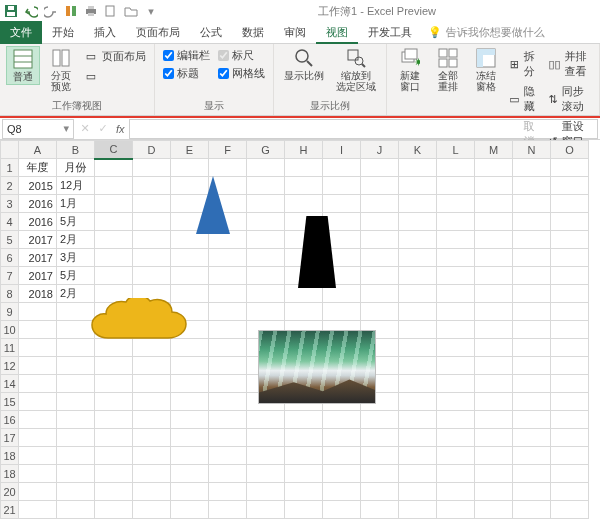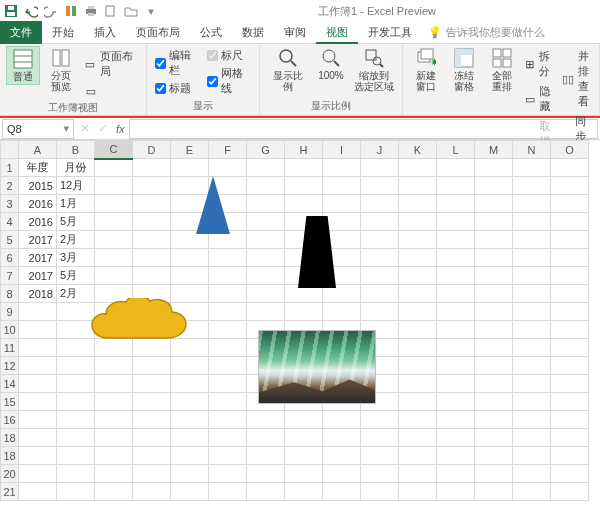--- a/index.html
+++ b/index.html
@@ -186,29 +186,20 @@
             <svg width="20" height="20">
               <circle cx="8" cy="8" r="6" fill="none" stroke="#555" stroke-width="1.5"></circle>
               <line x1="13" y1="13" x2="18" y2="18" stroke="#555" stroke-width="2"></line>
             </svg>
           </div>
         <div class="txt">显示比例</div>
       </div>
       <div class="bigbtn">
         <div class="ico">
             <svg width="20" height="20">
-              <circle cx="8" cy="8" r="6" fill="none" stroke="#555"></circle>
-              <line x1="13" y1="13" x2="18" y2="18" stroke="#555" stroke-width="2"></line>
-            </svg>
-          </div>
-        <div class="txt">100%</div>
-      </div>
-      <div class="bigbtn">
-        <div class="ico">
-            <svg width="20" height="20">
               <rect x="2" y="2" width="10" height="10" fill="none" stroke="#555"></rect>
               <circle cx="13" cy="13" r="4" fill="none" stroke="#555"></circle>
               <line x1="16" y1="16" x2="19" y2="19" stroke="#555" stroke-width="2"></line>
             </svg>
           </div>
         <div class="txt" style="white-space:pre;">缩放到
 选定区域</div>
       </div>
     </div>
     <div class="label">显示比例</div>
@@ -222,37 +213,37 @@
               <rect x="2" y="4" width="12" height="10" fill="#fff" stroke="#888"></rect>
               <rect x="5" y="1" width="12" height="10" fill="#fff" stroke="#888"></rect>
               <text x="14" y="18" font-size="10" fill="#2a8a2a">✷</text>
             </svg>
           </div>
         <div class="txt">新建窗口</div>
       </div>
       <div class="bigbtn">
         <div class="ico">
             <svg width="20" height="20">
-              <rect x="1" y="1" width="18" height="18" fill="#fff" stroke="#888"></rect>
-              <rect x="1" y="1" width="18" height="6" fill="#cfe7f5"></rect>
-              <rect x="1" y="1" width="6" height="18" fill="#cfe7f5"></rect>
-            </svg>
-          </div>
-        <div class="txt">冻结窗格</div>
-      </div>
-      <div class="bigbtn">
-        <div class="ico">
-            <svg width="20" height="20">
               <rect x="1" y="1" width="8" height="8" fill="#fff" stroke="#888"></rect>
               <rect x="11" y="1" width="8" height="8" fill="#fff" stroke="#888"></rect>
               <rect x="1" y="11" width="8" height="8" fill="#fff" stroke="#888"></rect>
               <rect x="11" y="11" width="8" height="8" fill="#fff" stroke="#888"></rect>
             </svg>
           </div>
         <div class="txt">全部重排</div>
+      </div>
+      <div class="bigbtn">
+        <div class="ico">
+            <svg width="20" height="20">
+              <rect x="1" y="1" width="18" height="18" fill="#fff" stroke="#888"></rect>
+              <rect x="1" y="1" width="18" height="6" fill="#cfe7f5"></rect>
+              <rect x="1" y="1" width="6" height="18" fill="#cfe7f5"></rect>
+            </svg>
+          </div>
+        <div class="txt">冻结窗格</div>
       </div>
       <div class="chkcol">
         <div class="smrow">
             <span class="sico">⊞</span>
             <span>拆分</span>
           </div>
         <div class="smrow">
             <span class="sico">▭</span>
             <span>隐藏</span>
           </div>
@@ -578,20 +569,38 @@
           <td style="text-align:right;padding:0 3px;"></td>
           <td style="text-align:right;padding:0 3px;"></td>
           <td style="text-align:right;padding:0 3px;"></td>
           <td style="text-align:right;padding:0 3px;"></td>
           <td style="text-align:right;padding:0 3px;"></td>
           <td style="text-align:right;padding:0 3px;"></td>
           <td style="text-align:right;padding:0 3px;"></td>
           <td style="text-align:right;padding:0 3px;"></td>
         </tr>
         <tr>
+          <th style="width:18px">17</th>
+          <td style="text-align:right;padding:0 3px;"></td>
+          <td style="text-align:right;padding:0 3px;"></td>
+          <td style="text-align:right;padding:0 3px;"></td>
+          <td style="text-align:right;padding:0 3px;"></td>
+          <td style="text-align:right;padding:0 3px;"></td>
+          <td style="text-align:right;padding:0 3px;"></td>
+          <td style="text-align:right;padding:0 3px;"></td>
+          <td style="text-align:right;padding:0 3px;"></td>
+          <td style="text-align:right;padding:0 3px;"></td>
+          <td style="text-align:right;padding:0 3px;"></td>
+          <td style="text-align:right;padding:0 3px;"></td>
+          <td style="text-align:right;padding:0 3px;"></td>
+          <td style="text-align:right;padding:0 3px;"></td>
+          <td style="text-align:right;padding:0 3px;"></td>
+          <td style="text-align:right;padding:0 3px;"></td>
+        </tr>
+        <tr>
           <th style="width:18px">18</th>
           <td style="text-align:right;padding:0 3px;"></td>
           <td style="text-align:right;padding:0 3px;"></td>
           <td style="text-align:right;padding:0 3px;"></td>
           <td style="text-align:right;padding:0 3px;"></td>
           <td style="text-align:right;padding:0 3px;"></td>
           <td style="text-align:right;padding:0 3px;"></td>
           <td style="text-align:right;padding:0 3px;"></td>
           <td style="text-align:right;padding:0 3px;"></td>
           <td style="text-align:right;padding:0 3px;"></td>

